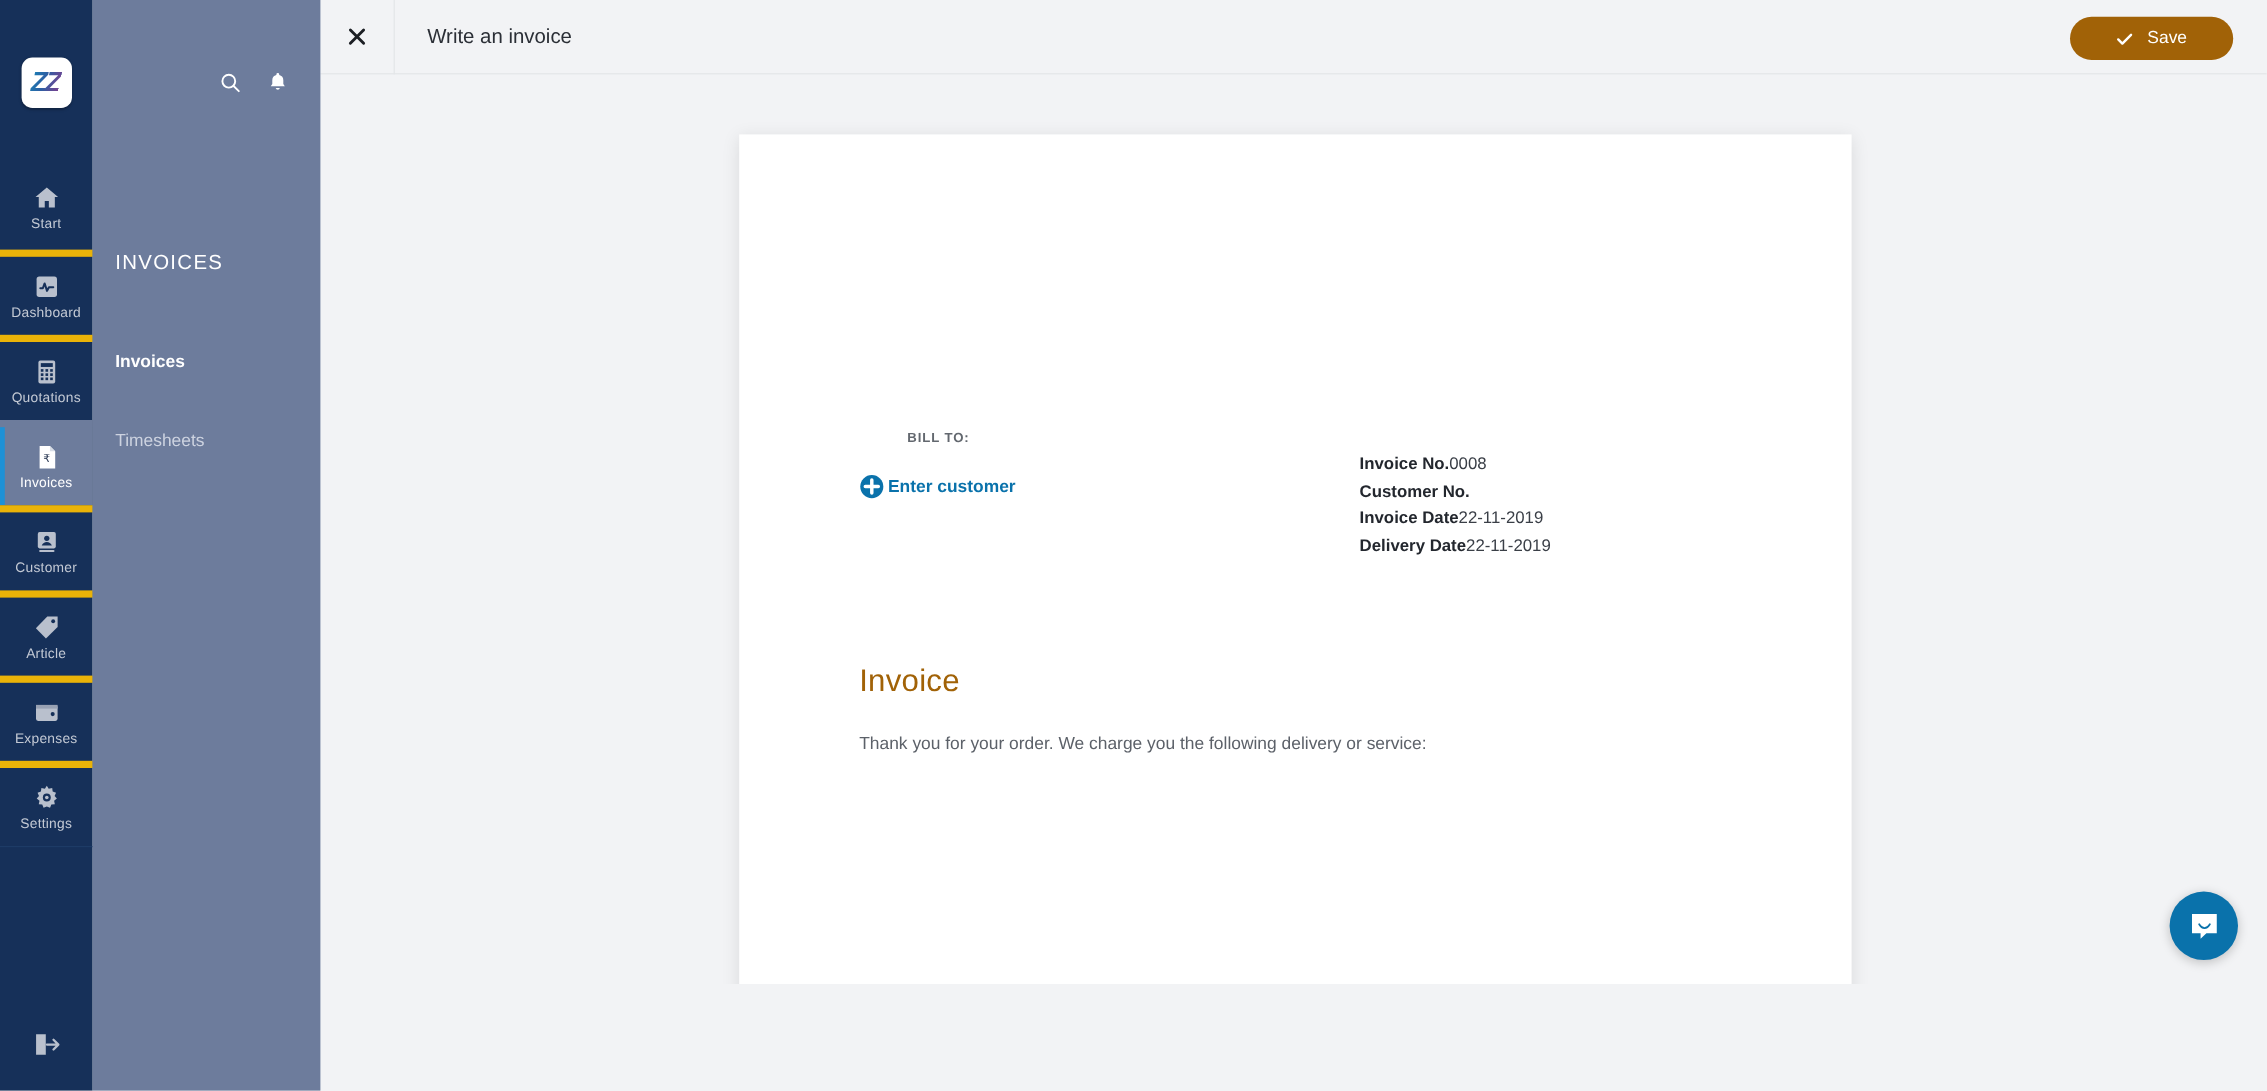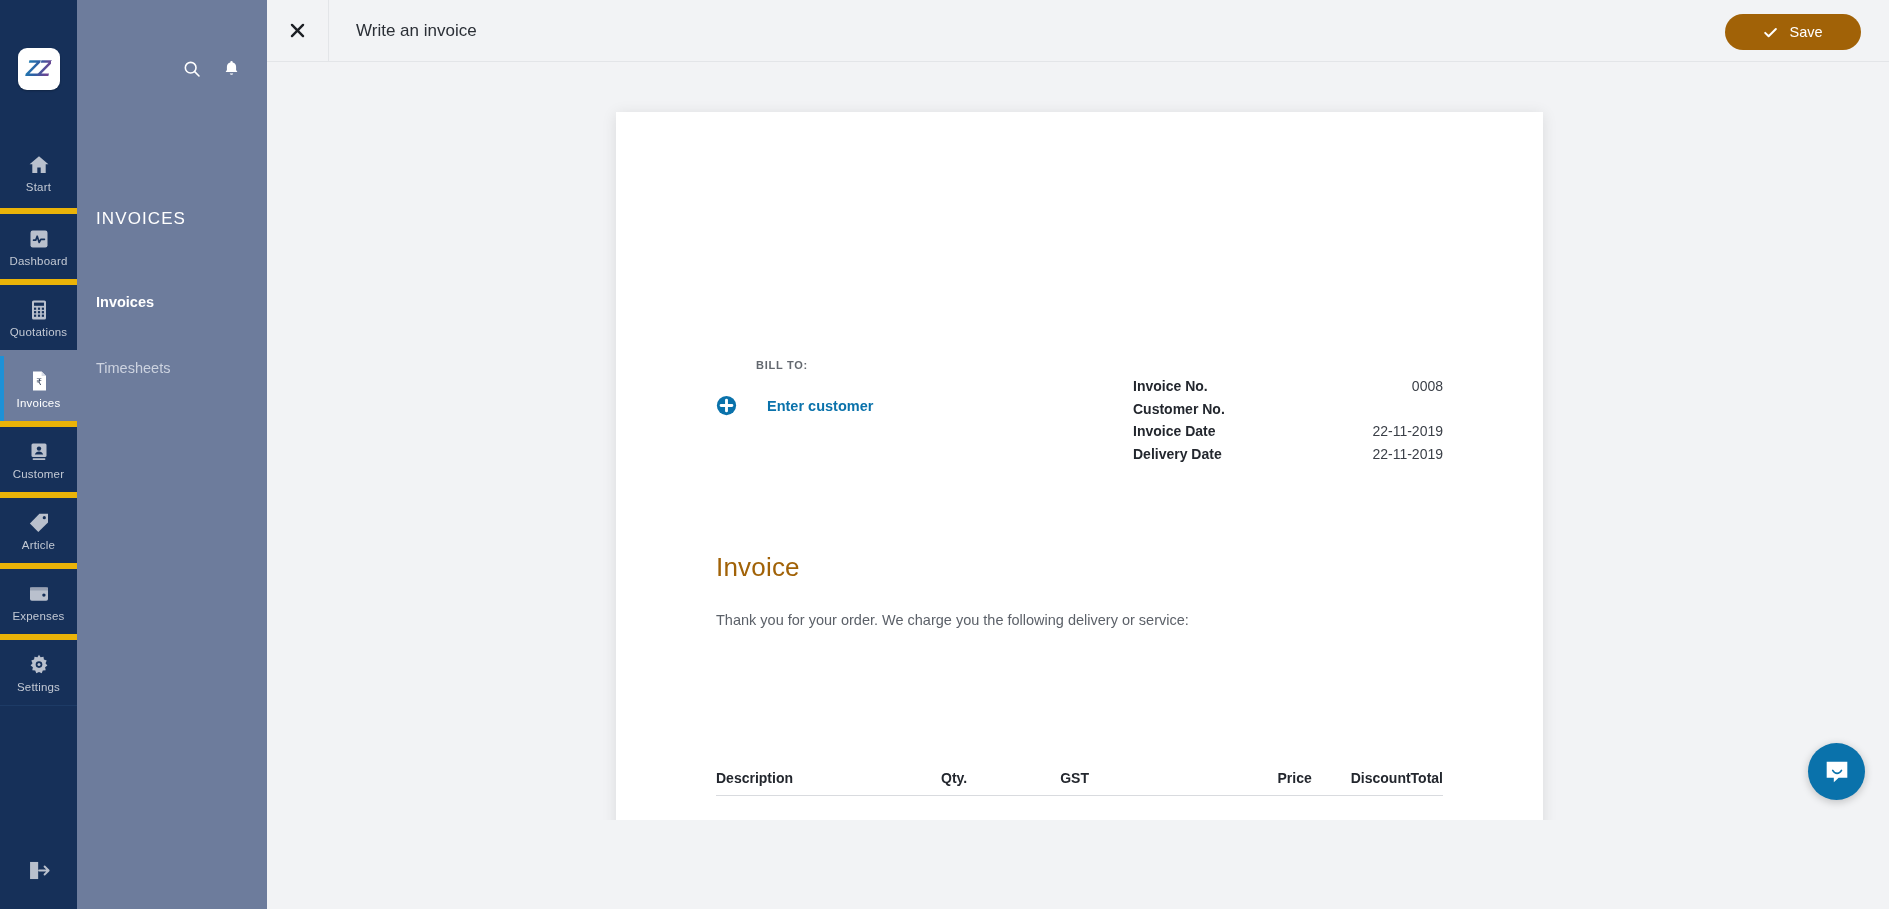--- a/index.html
+++ b/index.html
@@ -109,29 +109,29 @@
     position: absolute; left: 349px; top: 50px;
     width: 927px; height: 810px; background: #ffffff;
     box-shadow: 0 2px 14px rgba(0,0,0,.10);
   }
   .doc-inner { padding: 0 100px; position: relative; height: 100%; }
 
   .billto-label {
     position: absolute; left: 100px; top: 247px;
     font-size: 11px; letter-spacing: .75px; color: #63686f; font-weight: bold; margin-left: 40px;
   }
-  .add-row { display: flex; align-items: center; gap: 30px; cursor: pointer; }
+  .add-row { display: flex; align-items: center; gap: 3px; cursor: pointer; }
   .plus-circle { width: 21px; height: 21px; display: block; flex: 0 0 21px; }
   .add-label { color: #0a72ab; font-size: 14.5px; font-weight: bold; }
   .enter-customer { position: absolute; left: 100px; top: 283px; }
 
   .meta {
     position: absolute; right: 100px; top: 266px; width: 310px;
   }
-  .meta-row { display: flex; justify-content: space-between; height: 22.5px; align-items: baseline; }
+  .meta-row { display: flex; height: 22.5px; align-items: baseline; }
   .meta-key { font-size: 14px; color: #23272e; font-weight: bold; }
   .meta-val { font-size: 14px; color: #3a3f47; }
 
   .doc-h1 {
     position: absolute; left: 100px; top: 440px;
     font-size: 26px; color: #a16207; font-weight: normal; letter-spacing: .2px;
   }
   .doc-sub {
     position: absolute; left: 100px; top: 500px;
     font-size: 14.5px; color: #5c6169;
@@ -335,30 +335,20 @@
             </div>
             <div class="meta-row">
               <span class="meta-key">Delivery Date</span>
               <span class="meta-val">22-11-2019</span>
             </div>
           </div>
 
           <h1 class="doc-h1">Invoice</h1>
           <div class="doc-sub">Thank you for your order. We charge you the following delivery or service:</div>
 
-          <div class="tbl">
-            <div class="tbl-head">
-              <div class="th th-desc">Description</div>
-              <div class="th th-qty">Qty.</div>
-              <div class="th th-gst">GST</div>
-              <div class="th th-price">Price</div>
-              <div class="th th-disc">Discount</div>
-              <div class="th th-total">Total</div>
-            </div>
-          </div>
 
           <div class="add-row enter-article">
             <svg class="plus-circle" viewBox="0 0 24 24">
               <circle cx="12" cy="12" r="11" fill="#0a72ab"></circle>
               <path d="M12 5.8v12.4M5.8 12h12.4" stroke="#ffffff" stroke-width="3.3" stroke-linecap="round"></path>
             </svg>
             <span class="add-label">Enter article</span>
           </div>
 
         </div>

